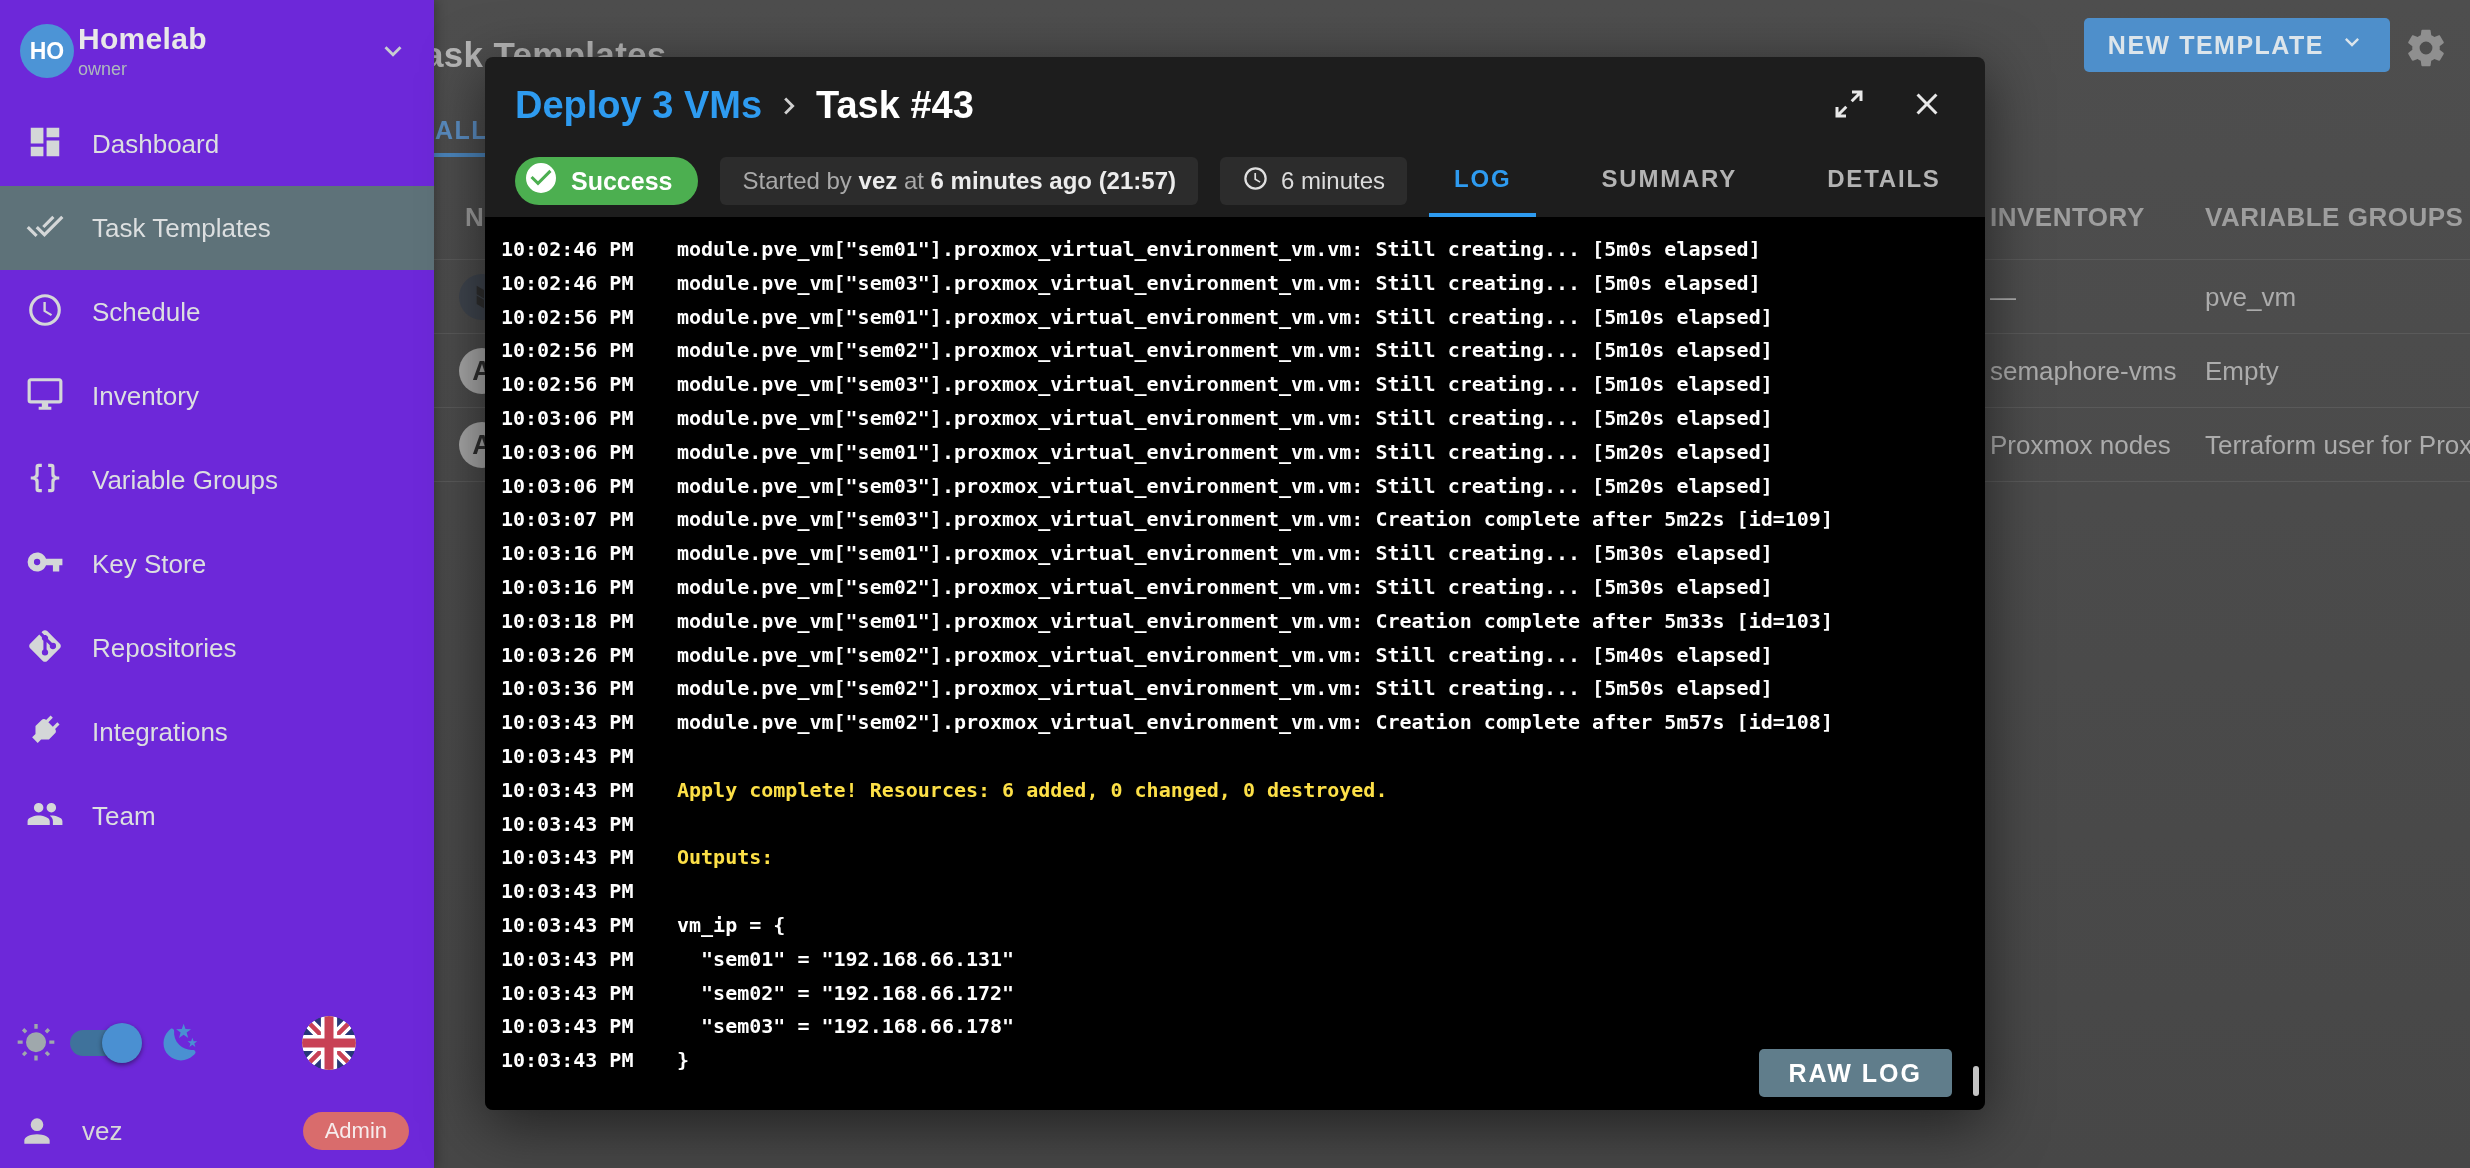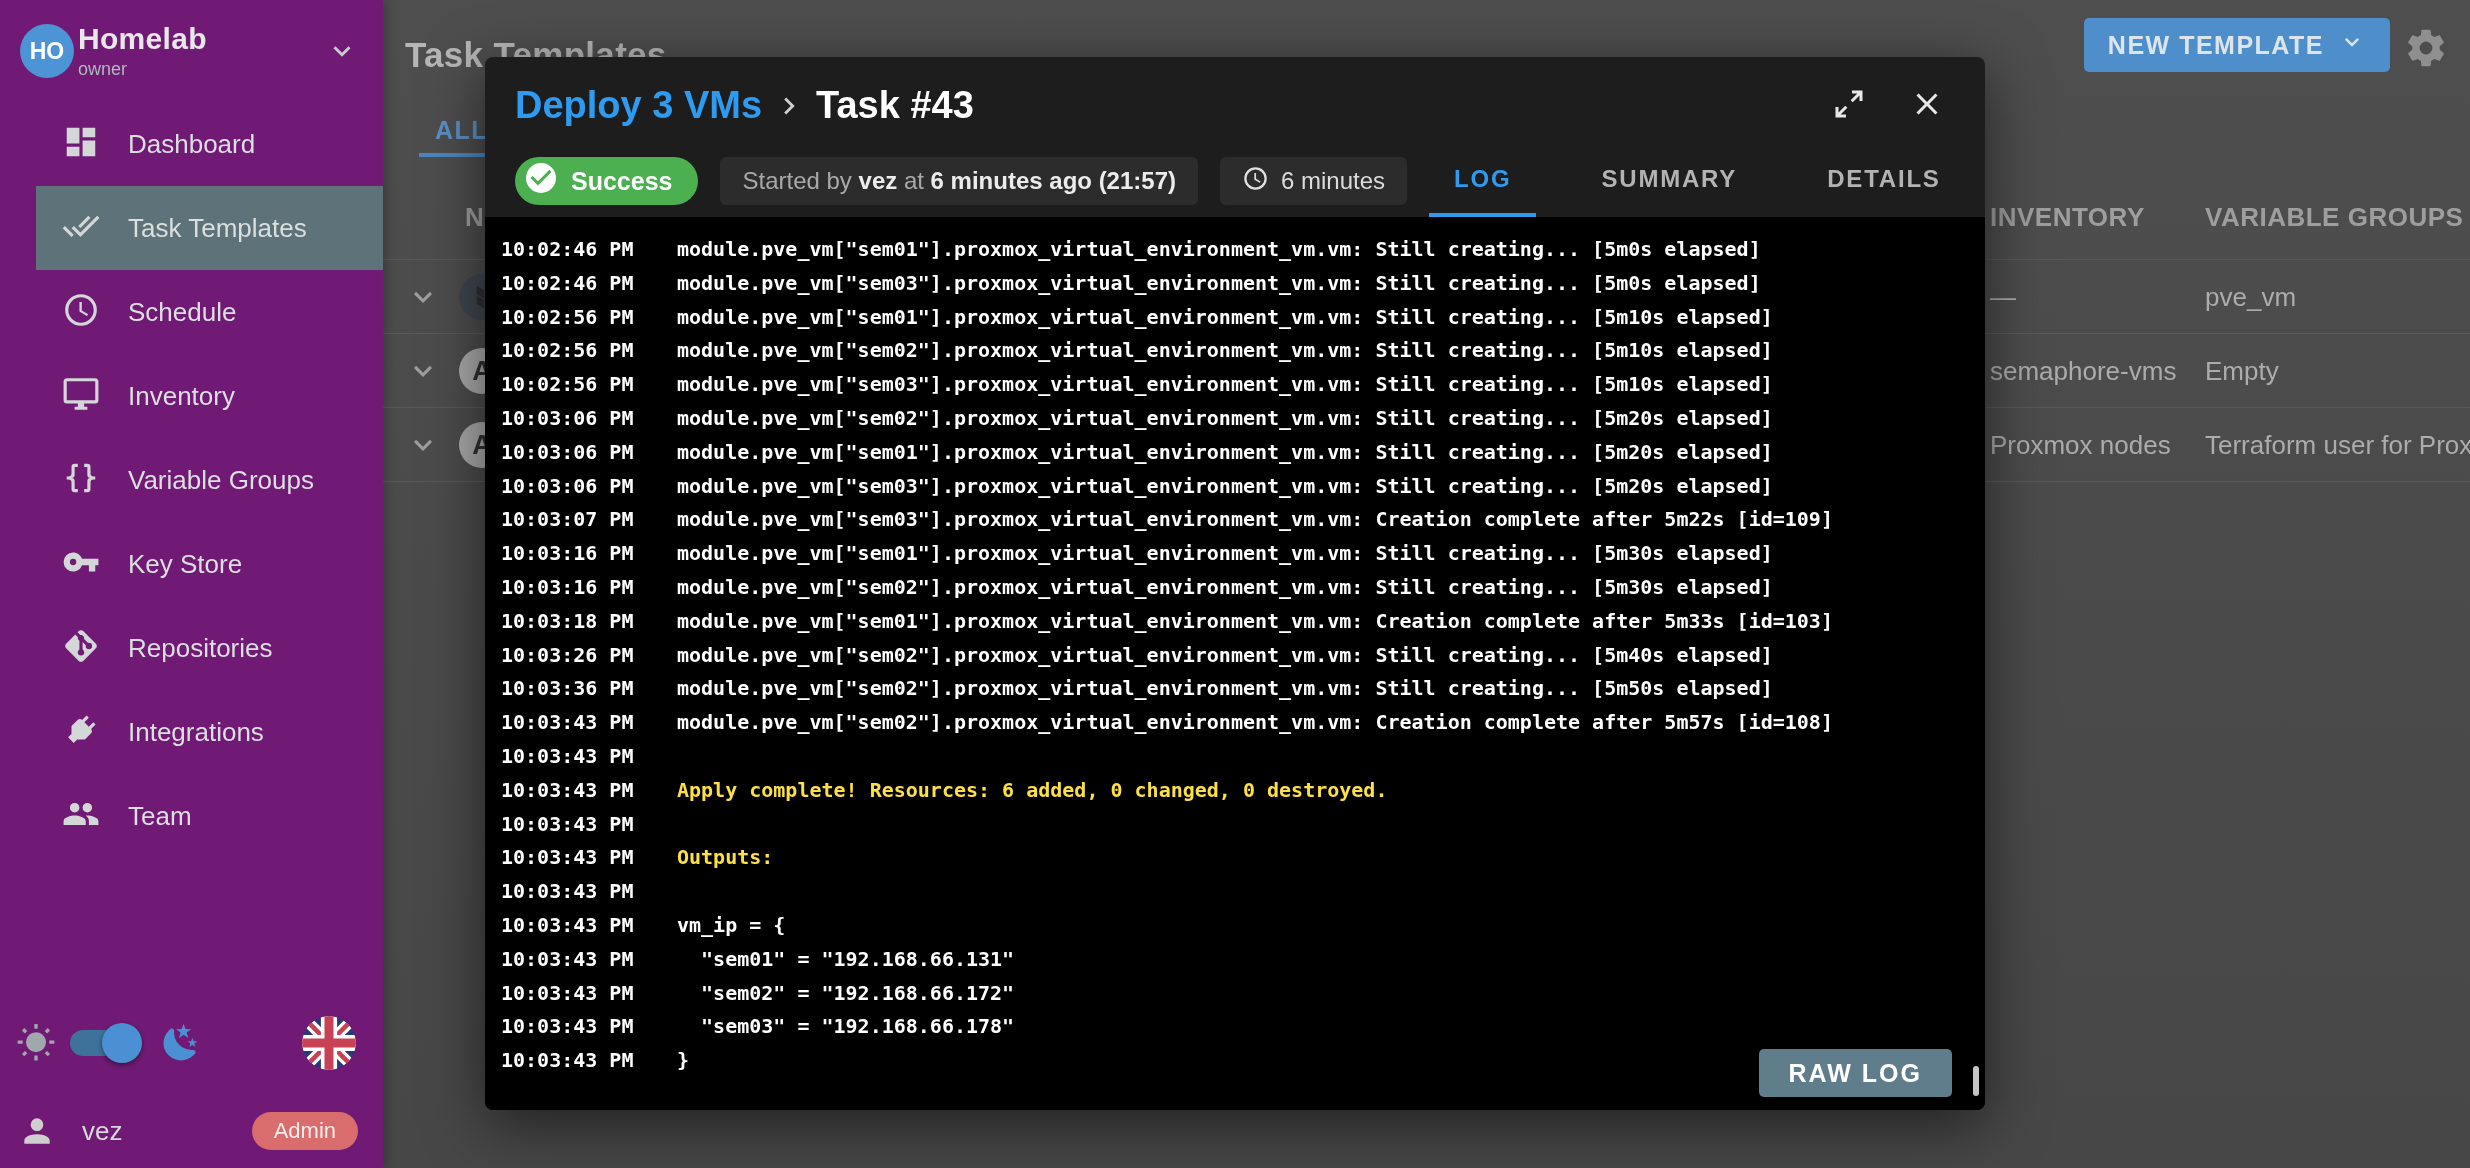--- a/index.html
+++ b/index.html
@@ -1,31 +1,31 @@
 <!DOCTYPE html>
 <html><head>
 <meta charset="utf-8">
 <style>
   * { box-sizing: border-box; }
   html,body { margin:0; padding:0; width:2470px; height:1168px; overflow:hidden;
               font-family:"Liberation Sans", sans-serif; background:#4B4B4B; }
   #app { position:relative; width:2470px; height:1168px; }
 
   
-  #sidebar { position:absolute; left:0; top:0; bottom:0; width:383px; background:#701a75;
+  #sidebar { position:absolute; left:0; top:0; bottom:0; width:434px; background:#6d28d9;
              z-index:5; box-shadow:3px 0 10px rgba(0,0,0,0.25); }
   .proj { display:flex; align-items:center; padding:22px 24px 12px 20px; cursor:pointer; }
   .avatar { width:54px; height:54px; border-radius:50%; background:#4C94D6; color:#FFF;
             font-weight:bold; font-size:23px; display:flex; align-items:center; justify-content:center; flex:none; }
   .proj-meta { margin-left:4px; flex:1; min-width:0; }
   .proj-name { color:#E8E8E8; font-size:30px; font-weight:bold; letter-spacing:0.3px; }
   .proj-role { color:#AEB9BD; font-size:18px; margin-top:3px; }
   .proj .chev { width:34px; height:34px; color:#C7CDD0; flex:none; }
   #menu { margin-top:10px; }
-  .side-item { height:84px; display:flex; align-items:center; padding-left:26px; cursor:pointer; color:#D4D7D8;margin-left:36px; }
+  .side-item { height:84px; display:flex; align-items:center; padding-left:26px; cursor:pointer; color:#D4D7D8; }
   .side-item.active { background:#5E7279; }
   .side-item svg { width:38px; height:38px; flex:none; }
   .side-item .lbl { color:#DCDFE0; font-size:26px; margin-left:28px; white-space:nowrap; }
   .theme-row { position:absolute; left:0; bottom:96px; width:100%; height:58px;
                display:flex; align-items:center; padding-left:16px; }
   .sun-ic { width:40px; height:40px; color:#9FA8AC; }
   .switch { position:relative; width:64px; height:26px; margin-left:14px; margin-right:10px; cursor:pointer; }
   .track { width:64px; height:26px; border-radius:13px; background:#3F729B; }
   .thumb { position:absolute; right:-8px; top:-7px; width:40px; height:40px; border-radius:50%;
            background:#4A90D2; box-shadow:0 2px 5px rgba(0,0,0,0.45); }

